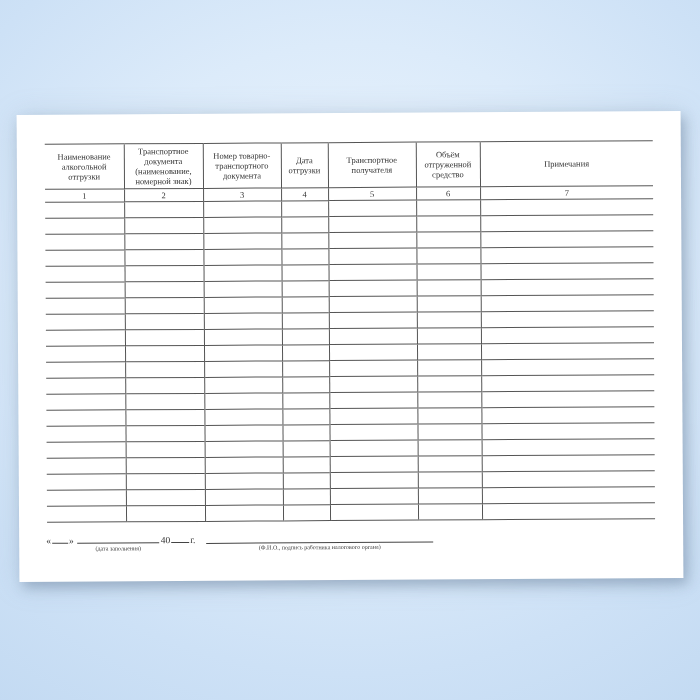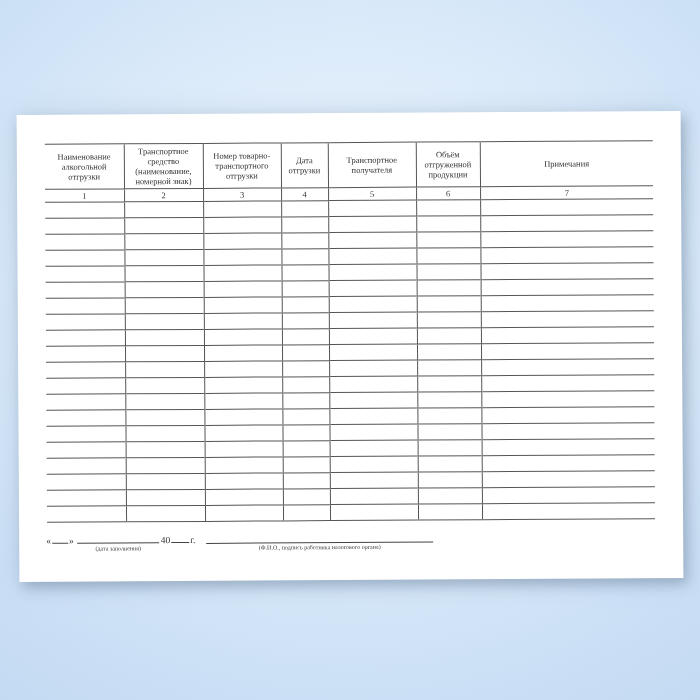--- a/index.html
+++ b/index.html
@@ -111,25 +111,25 @@
       <col style="width:79px">
       <col style="width:78px">
       <col style="width:47px">
       <col style="width:88px">
       <col style="width:64px">
       <col style="width:173px">
     </colgroup>
     <thead>
       <tr class="header-row">
         <th>Наименование алкогольной отгрузки</th>
-        <th>Транспортное средство (наименование, номерной знак)</th>
-        <th>Номер товарно-транспортного отгрузки</th>
+        <th>Транспортное документа (наименование, номерной знак)</th>
+        <th>Номер товарно-транспортного документа</th>
         <th>Дата отгрузки</th>
         <th>Транспортное получателя</th>
-        <th>Объём отгруженной продукции</th>
+        <th>Объём отгруженной средство</th>
         <th>Примечания</th>
       </tr>
       <tr class="number-row">
         <td>1</td>
         <td>2</td>
         <td>3</td>
         <td>4</td>
         <td>5</td>
         <td>6</td>
         <td>7</td>

